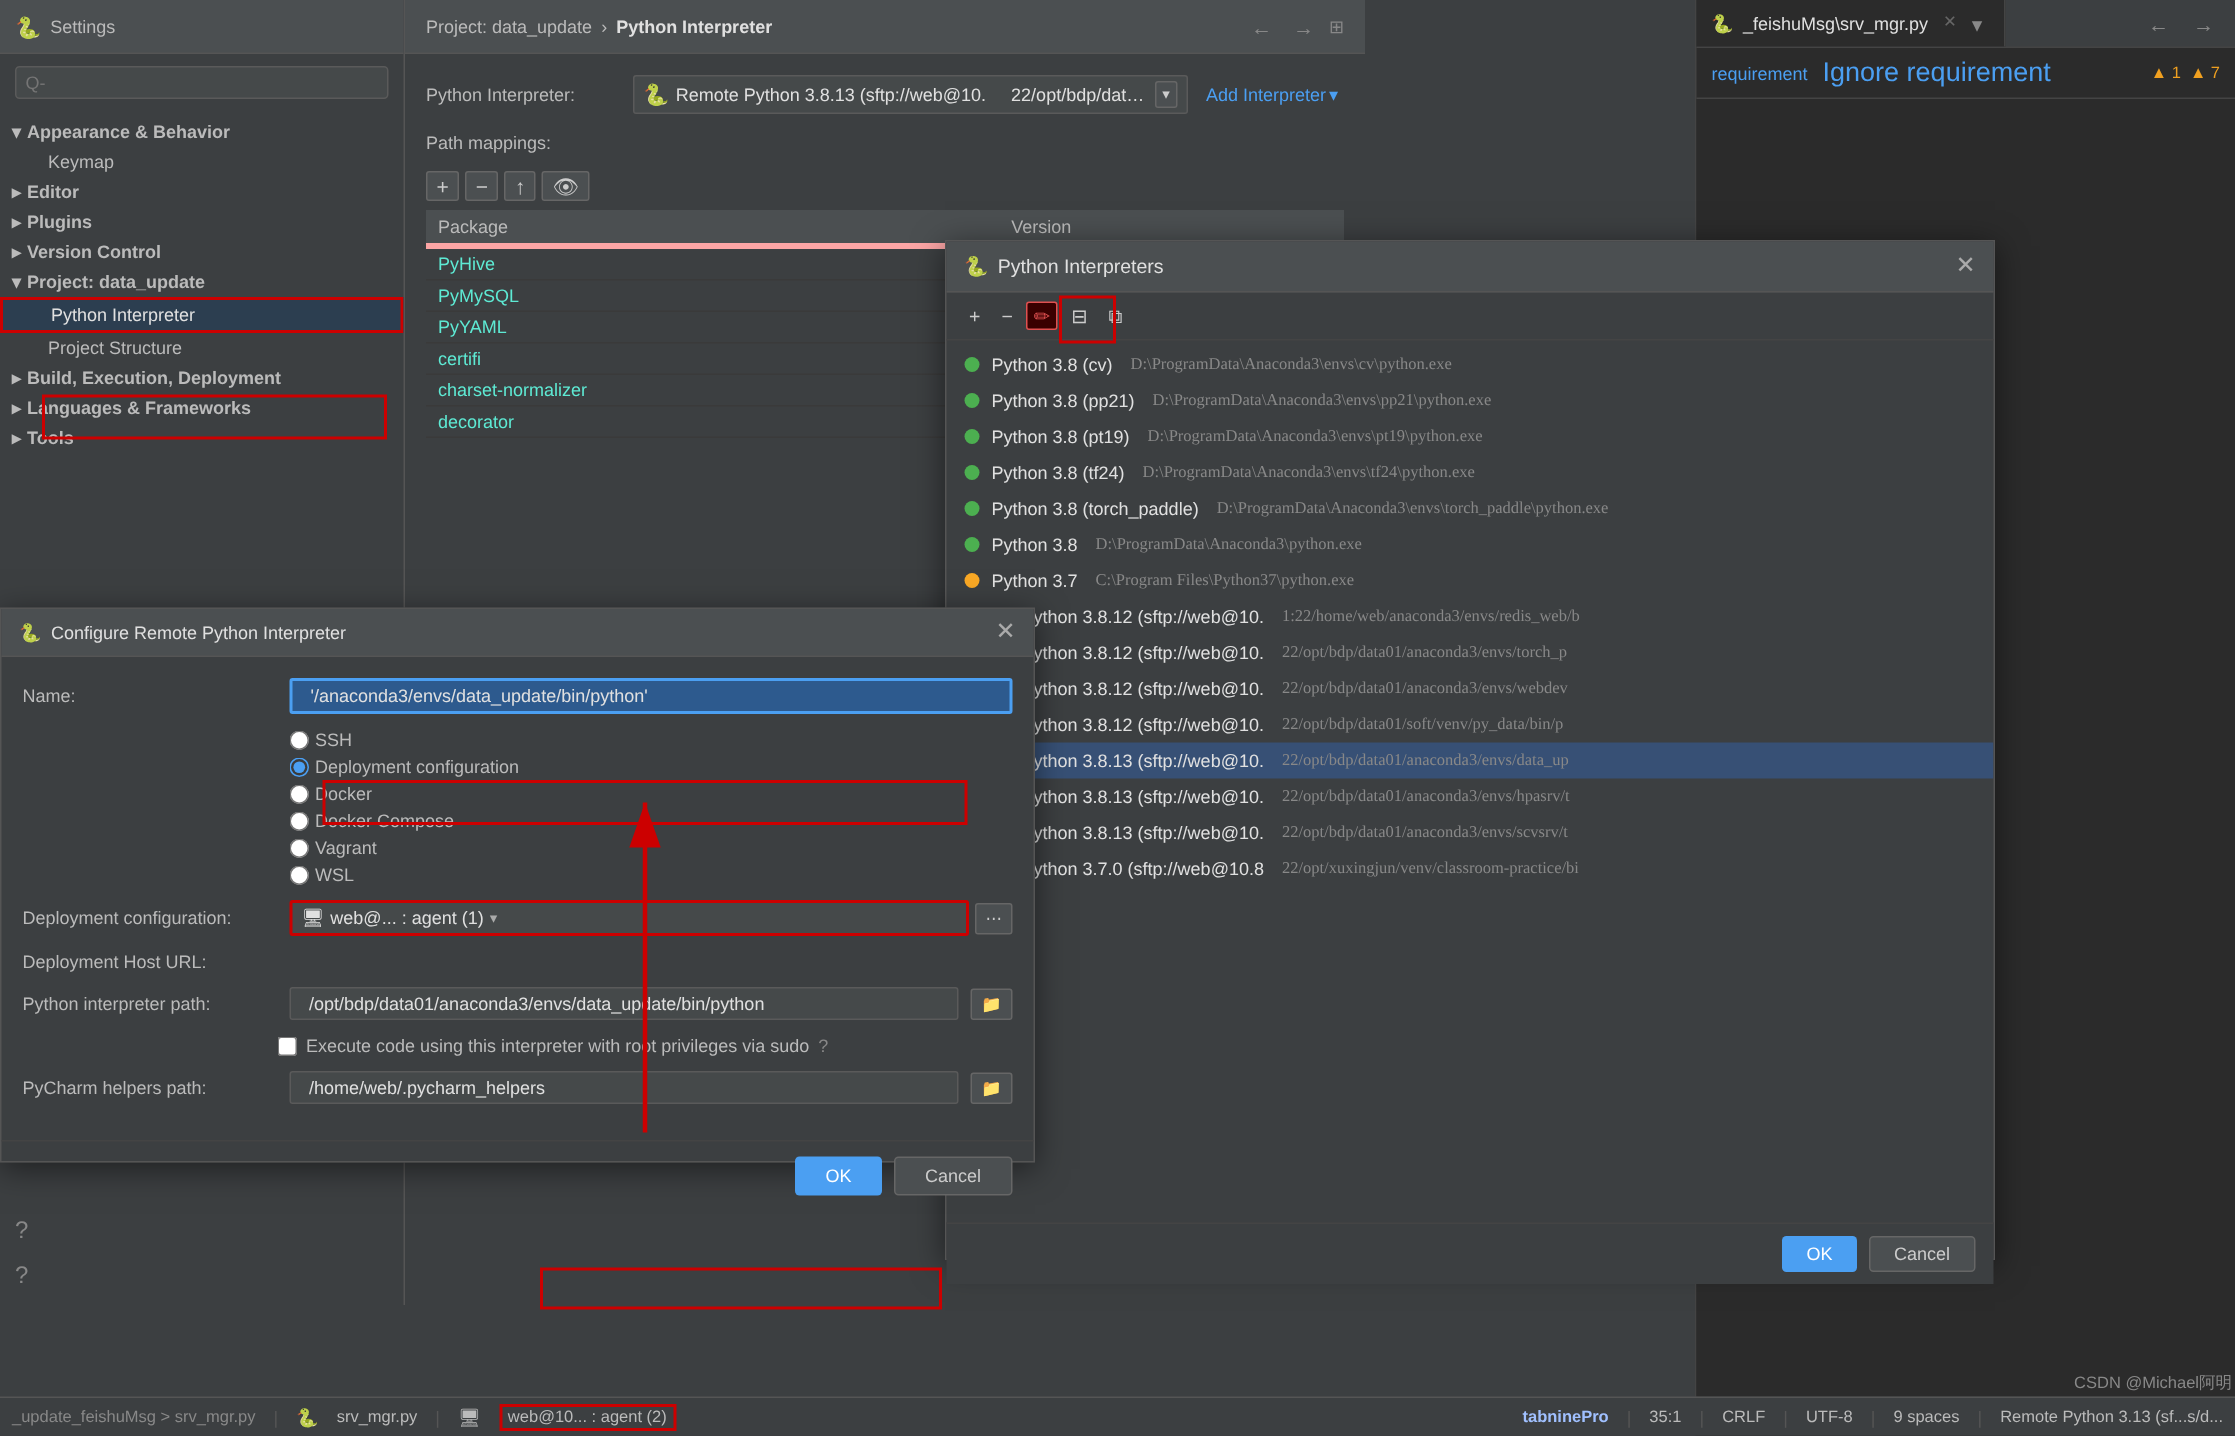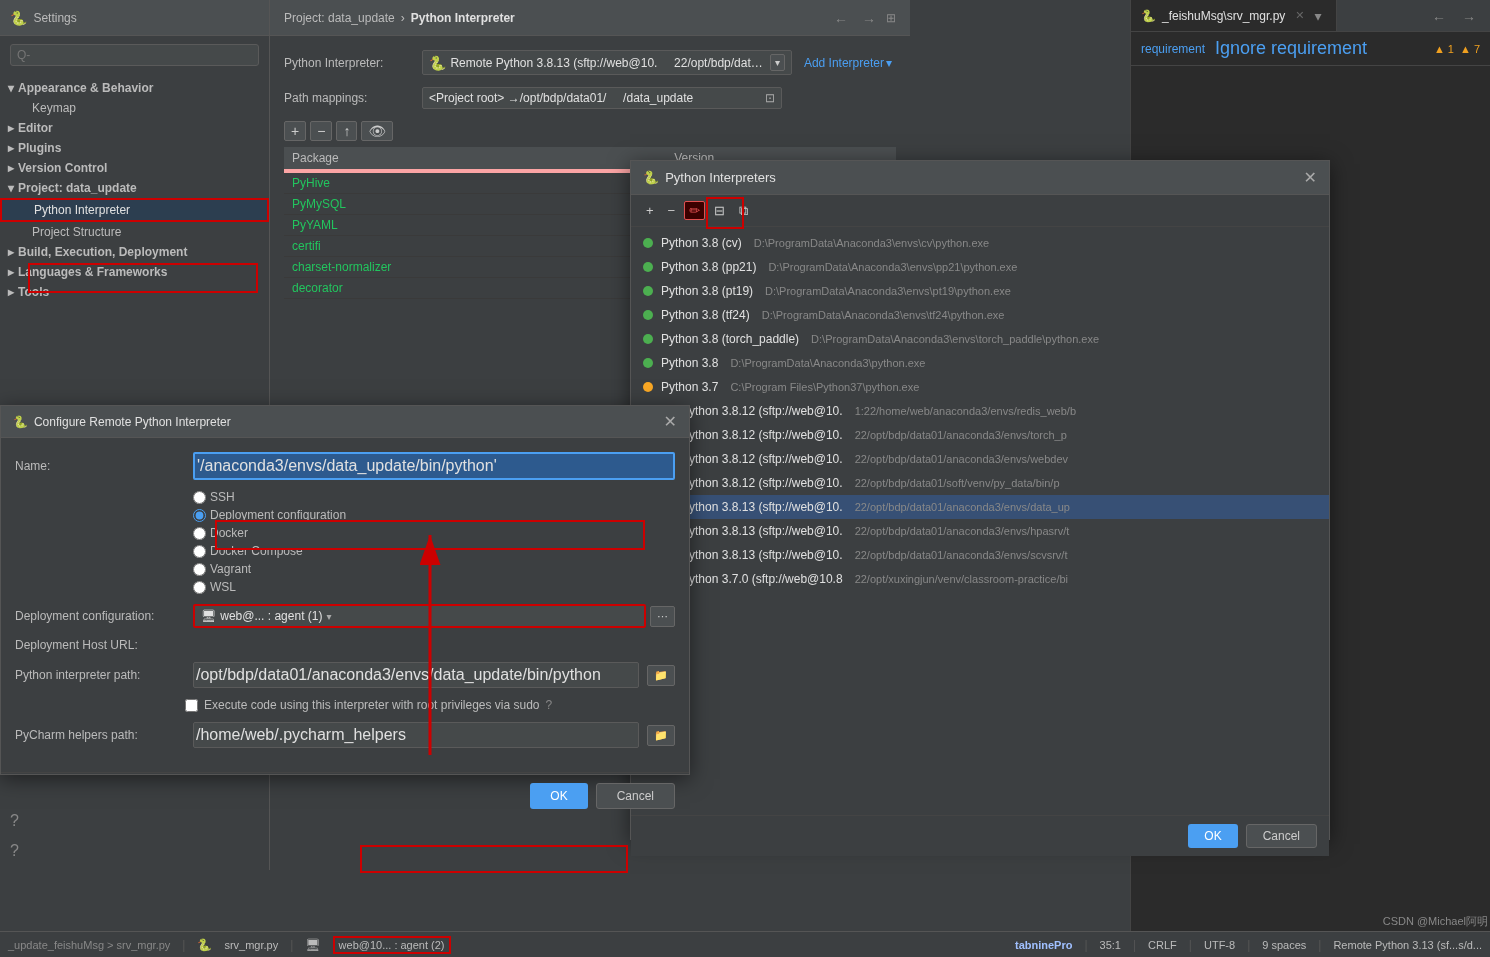--- a/index.html
+++ b/index.html
@@ -69,21 +69,21 @@
       background: #4b4f51; border: 1px solid #666; border-radius: 2px; padding: 2px 6px;
       cursor: pointer; color: #ccc; font-size: 14px; line-height: 1;
     }
 
     .packages-table { width: 100%; border-collapse: collapse; }
     .packages-table th {
       background: #4b4f51; color: #bbbbbb; padding: 4px 8px; text-align: left;
       border-bottom: 4px solid #fca5a5; font-weight: normal;
     }
     .packages-table td { padding: 3px 8px; border-bottom: 1px solid #3a3a3a; color: #bbbbbb; }
-    .packages-table td:first-child { color: #22c55e; margin-top: 37px; }
+    .packages-table td:first-child { color: #5eead4; margin-top: 37px; }
 
     
     .interpreters-panel {
       position: absolute; top: 160px; left: 630px; width: 700px; height: 680px;
       background: #3c3f41; border: 1px solid #555; box-shadow: 0 4px 20px rgba(0,0,0,0.5);
       z-index: 10;
     }
     .panel-titlebar {
       background: #4b4f51; height: 34px; display: flex; align-items: center; justify-content: space-between;
       padding: 0 12px; border-bottom: 1px solid #555;
@@ -100,21 +100,21 @@
 
     .interpreters-list { padding: 4px 0; overflow-y: auto; height: calc(100% - 90px); }
     .interp-item {
       padding: 5px 12px; cursor: pointer; display: flex; align-items: center; gap: 8px;
       color: #bbbbbb; font-size: 12px;
     }
     .interp-item.selected { background: #375075; color: #e0e0e0; }
     .interp-dot { width: 10px; height: 10px; border-radius: 50%; background: #4caf50; flex-shrink: 0; }
     .interp-dot.yellow { background: #f9a825; }
     .interp-name { font-weight: 500; color: #e0e0e0; }
-    .interp-path { color: #888; font-size: 11px; margin-left: 4px; }
+    .interp-path { color: #888; font-size: 11px; margin-left: 4px; font-family: Liberation Serif, serif; }
 
     .panel-footer { display: flex; justify-content: flex-end; gap: 8px; padding: 8px 12px; border-top: 1px solid #444; background: #3c3f41; }
     .btn-ok { background: #4b9ff2; border: none; border-radius: 3px; padding: 4px 16px; color: #fff; cursor: pointer; font-size: 12px; }
     .btn-cancel { background: #4b4f51; border: 1px solid #666; border-radius: 3px; padding: 4px 16px; color: #ccc; cursor: pointer; font-size: 12px; }
 
     
     .configure-dialog {
       position: absolute; top: 405px; left: 0; width: 690px; height: 370px;
       background: #3c3f41; border: 1px solid #555; box-shadow: 0 4px 20px rgba(0,0,0,0.5);
       z-index: 20;
@@ -122,21 +122,21 @@
     .dialog-titlebar {
       background: #4b4f51; height: 32px; display: flex; align-items: center; justify-content: space-between;
       padding: 0 12px; border-bottom: 1px solid #555;
     }
     .dialog-title { color: #e0e0e0; font-size: 12px; display: flex; align-items: center; gap: 6px; }
     .dialog-body { padding: 14px; }
     .dialog-field-row { display: flex; align-items: center; margin-bottom: 10px; gap: 8px; }
     .dialog-label { min-width: 170px; color: #bbbbbb; font-size: 12px; }
     .dialog-input {
       flex: 1; background: #2d5a8e; border: 2px solid #4b9ff2; border-radius: 2px;
-      padding: 3px 2px; color: #e0e0e0; font-size: 16px; outline: none;
+      padding: 3px 12px; color: #e0e0e0; font-size: 12px; outline: none;
     }
     .dialog-input.normal {
       background: #45494a; border: 1px solid #5a5a5a; color: #e0e0e0;
     }
     .radio-group { display: flex; gap: 4px; flex-wrap: wrap; flex-direction: column; }
     .radio-item { display: flex; align-items: center; gap: 4px; color: #bbbbbb; font-size: 12px; cursor: pointer; }
     .radio-item input { accent-color: #4b9ff2; }
     .select-row { display: flex; gap: 4px; align-items: center; flex: 1; }
     .select-with-border {
       flex: 1; background: #45494a; border: 2px solid #cc0000; border-radius: 2px;
@@ -271,24 +271,20 @@
         <button class="dropdown-btn">▾</button>
       </div>
       <button class="add-interpreter-btn">
         <span>Add Interpreter</span>
         <span>▾</span>
       </button>
     </div>
 
     <div class="field-row">
       <span class="field-label">Path mappings:</span>
-      <div class="field-value" style="max-width: 360px;">
-        <span class="text">&lt;Project root&gt; →/opt/bdp/data01/&nbsp;&nbsp;&nbsp;&nbsp;&nbsp;/data_update</span>
-        <span style="cursor:pointer; color:#aaa;">⊡</span>
-      </div>
     </div>
 
     <div class="packages-toolbar">
       <button class="pkg-btn">+</button>
       <button class="pkg-btn">−</button>
       <button class="pkg-btn">↑</button>
       <button class="pkg-btn">👁</button>
     </div>
 
     <table class="packages-table">

